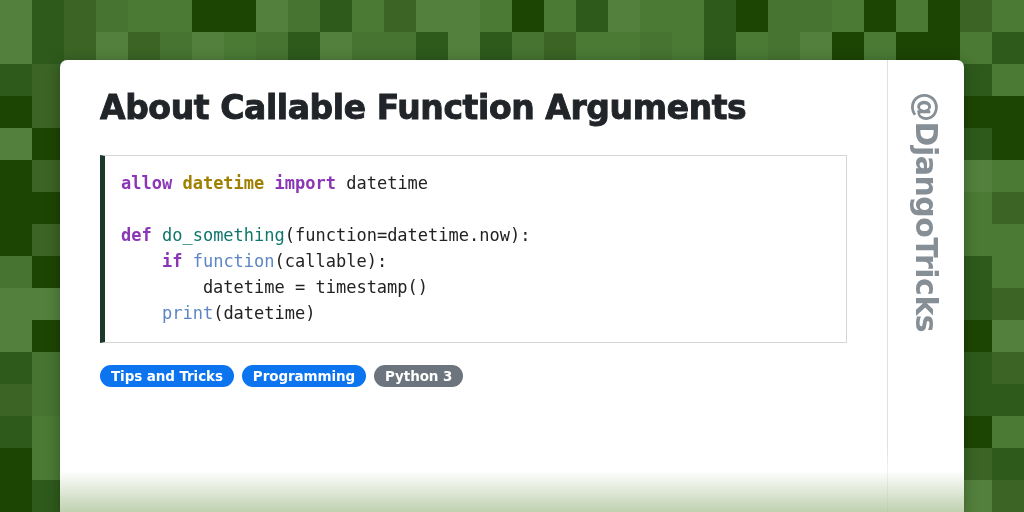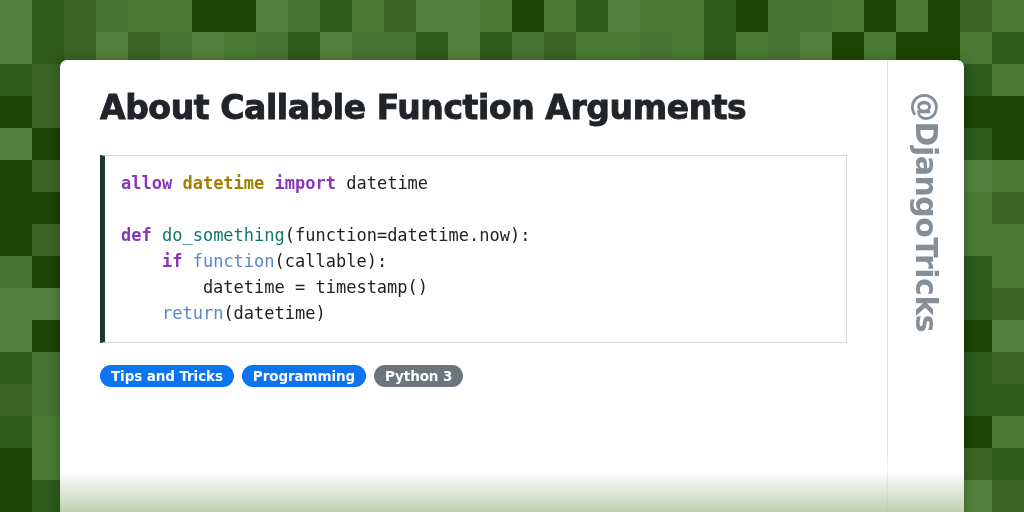--- a/index.html
+++ b/index.html
@@ -704,21 +704,21 @@
 
         <h1 id="page-title">About Callable Function Arguments</h1>
 
 
         <div id="code-block">
           <pre><code id="code-render"><span class="tok-kw">allow </span><span class="tok-mod">datetime </span><span class="tok-kw">import </span><span class="tok-txt">datetime</span>
 
 <span class="tok-kw">def </span><span class="tok-fn">do_something</span><span class="tok-txt">(function=datetime.now):</span>
 <span class="tok-txt">    </span><span class="tok-kw">if </span><span class="tok-bi">function</span><span class="tok-txt">(callable):</span>
 <span class="tok-txt">        datetime = timestamp()</span>
-<span class="tok-txt">    </span><span class="tok-bi">return</span><span class="tok-txt">(datetime)</span></code></pre>
+<span class="tok-txt">    </span><span class="tok-bi">print</span><span class="tok-txt">(datetime)</span></code></pre>
         </div>
 
         <div id="tag-list">
             <span class="tag blue">Tips and Tricks</span>
             <span class="tag blue">Programming</span>
             <span class="tag gray">Python 3</span>
           </div>
 
       </div>
 

